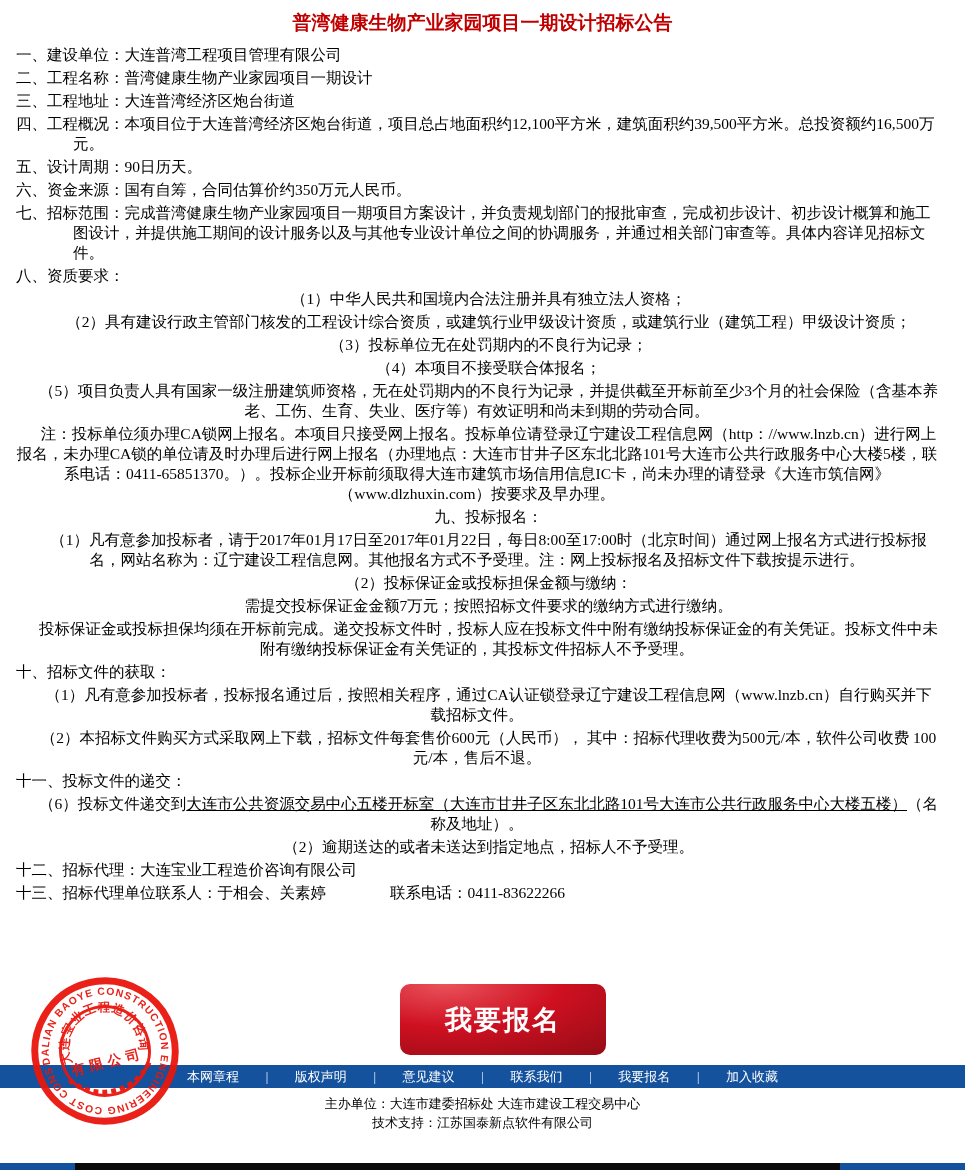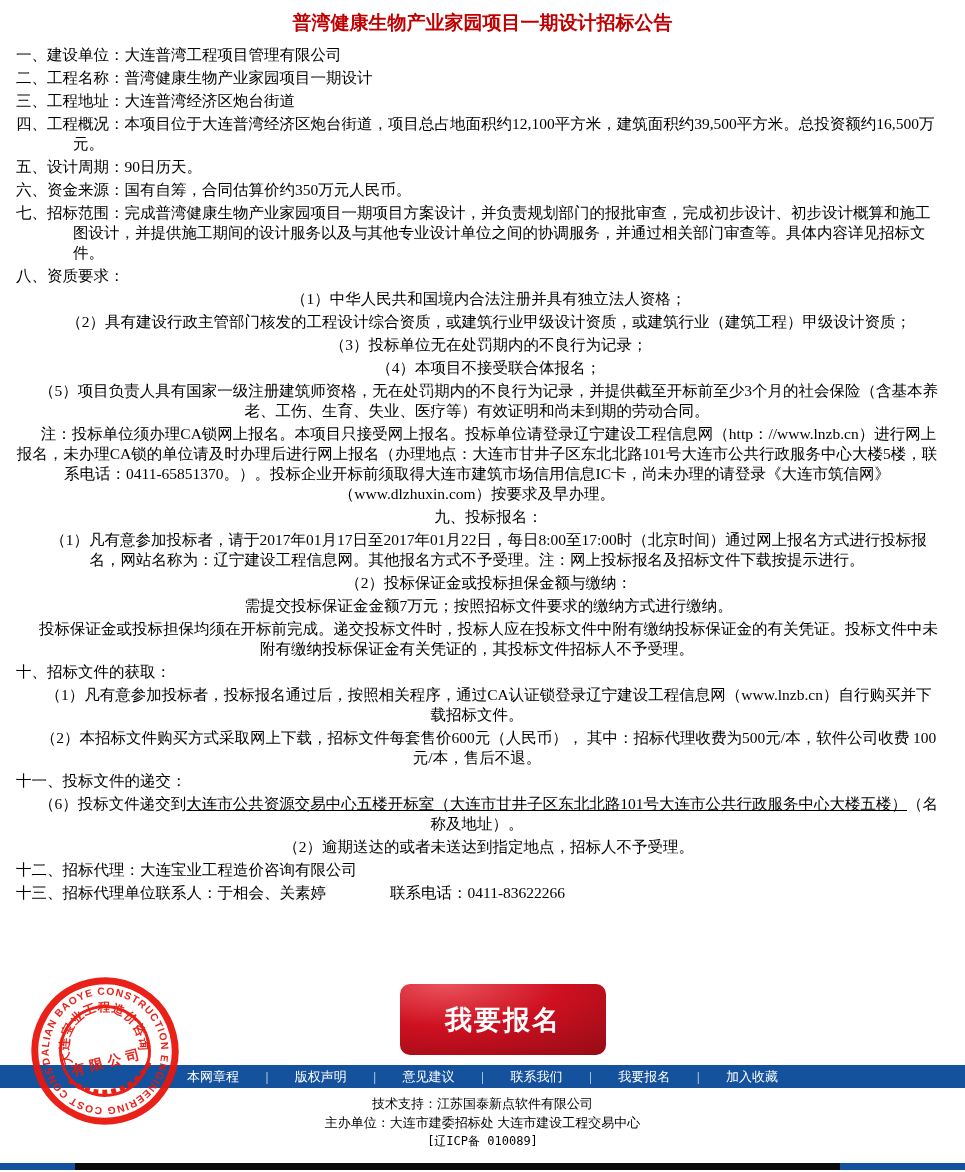--- a/index.html
+++ b/index.html
@@ -89,23 +89,22 @@
       </g>
     </svg>
 
     <button class="signup-button">我要报名</button>
 
     <div class="link-bar">
       <a>本网章程</a><span class="sep">｜</span><a>版权声明</a><span class="sep">｜</span><a>意见建议</a><span class="sep">｜</span><a>联系我们</a><span class="sep">｜</span><a>我要报名</a><span class="sep">｜</span><a>加入收藏</a>
     </div>
 
     <div class="site-info">
+      <div>主办单位：大连市建委招标处 大连市建设工程交易中心</div>
       <div>技术支持：江苏国泰新点软件有限公司</div>
-      <div>主办单位：大连市建委招标处 大连市建设工程交易中心</div>
-      <div class="icp">[辽ICP备 010089]</div>
     </div>
 
     <div class="bottom-strip">
       <div class="b-blue-l"></div>
       <div class="b-black"></div>
       <div class="b-blue-r"></div>
     </div>
 
   </div>
 </div>

